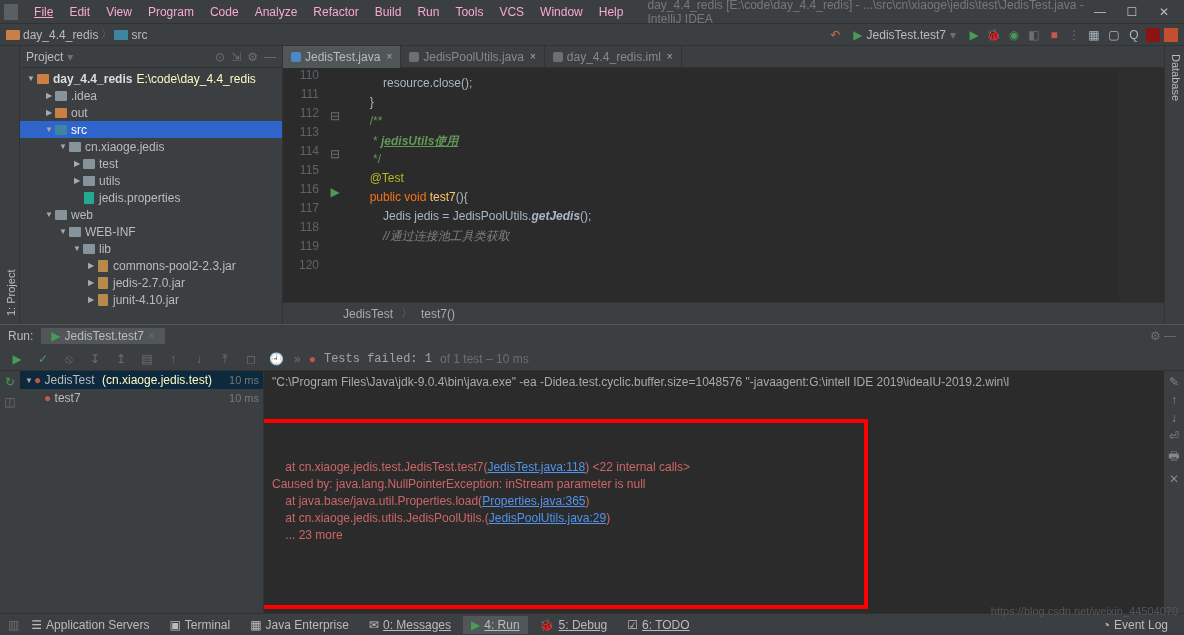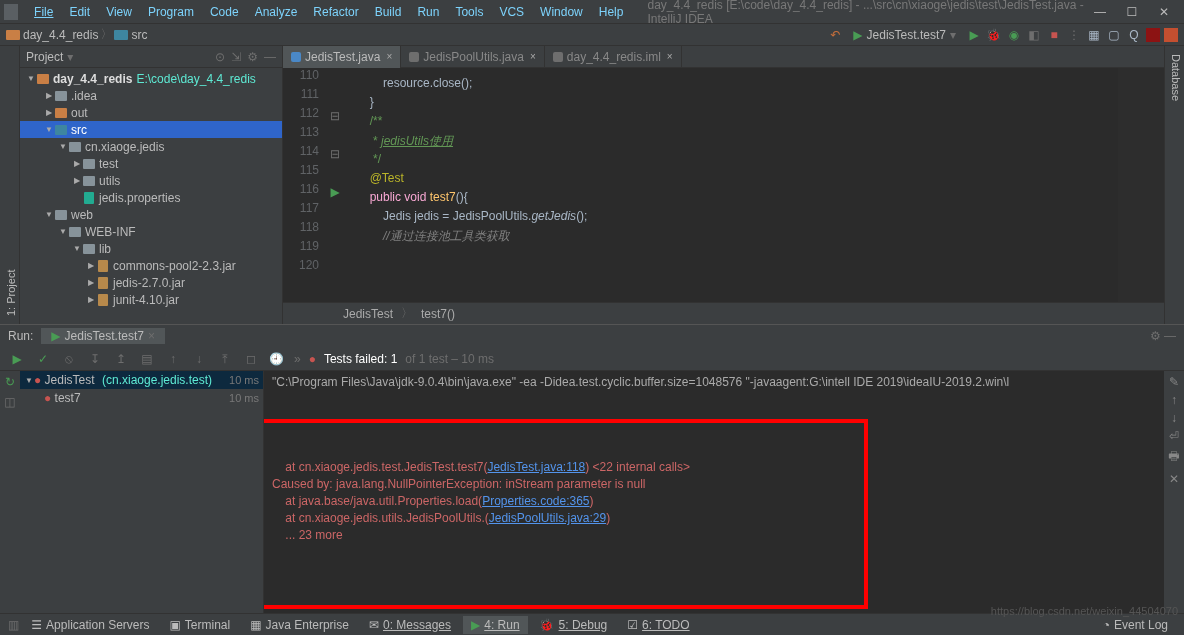--- a/index.html
+++ b/index.html
@@ -27,21 +27,21 @@
       border-bottom: 1px solid #323232;
     }
     .titlebar .logo {
       width: 16px;
       height: 16px;
       background: #5a5f63;
       margin-right: 8px;
     }
     .menu-item {
       padding: 2px 8px;
-      color: #7dd3fc;
+      color: #f9a8d4;
       cursor: pointer;
     }
     .menu-item .mn { text-decoration: underline; }
     .title-path {
       margin-left: 16px;
       color: #787878;
     }
     .winbtns {
       margin-left: auto;
       display: flex;
@@ -127,21 +127,21 @@
       white-space:nowrap;
     }
     .tree-row.selected { background:#2f65ca; color:#ffffff; }
     .tri { width:10px; text-align:center; font-size:8px; color:#aaaaaa; display:inline-block; }
     .file-icon { width:14px; height:12px; display:inline-flex; align-items:center; justify-content:center; margin-right:3px; }
     .folder-shape { width:12px; height:10px; background:#87939a; border-radius:1px; }
     .folder-orange { background:#c97f45; }
     .folder-blue { background:#3e86a0; }
     .jar { width:10px; height:12px; background:#b7894b; border-radius:1px; }
     .prop { width:10px; height:12px; background:#22ab91; border-radius:1px; }
-    .dim { color:#5eead4; margin-left:4px; }
+    .dim { color:#fef9c3; margin-left:4px; }
 
     .editor {
       flex:1;
       display:flex;
       flex-direction: column;
       background: #313335;
     }
     .tabbar {
       height: 22px;
       display:flex;
@@ -154,44 +154,44 @@
     }
     .tab.active { background:#515658; color:#bbbbbb; }
     .tab .x { font-size:10px;color:#aaaaaa;margin-left:2px; }
     .code-area { flex:1; display:flex; background:#2b2b2b; font-family:"Consolas","Monaco",monospace; font-size:13px; position:relative; }
     .ln-col { width:44px; text-align:right; color:#606366; padding-top:0; }
     .ln { height:19px; padding-right:8px; }
     .gutter-marks { width:16px; }
     .gutter-marks .mark { height:19px; display:flex; align-items:center; justify-content:center; font-size:10px; }
     .code-lines { flex:1; padding-top:8px; }
     .cl { height:19px; white-space:pre; }
-    .kw { color:#f9a8d4; }
+    .kw { color:#f97316; }
     .annot { color:#bbb529; }
     .method { color:#ffc66d; }
     .com { color:#808080; font-style:italic; }
     .com2 { color:#629755; }
-    .italic { font-style:italic; }
+    .italic { font-style:italic;font-weight:bold; }
     .crumb-bar { height:22px; background:#3c3f41; display:flex; align-items:center; padding-left:60px; gap:8px; color:#aaaaaa; border-top:1px solid #323232;}
     .minimap { position:absolute; right:0; top:0; width:46px; height:100%; background:#323232; opacity:0.4;}
     .right-gutter { width:20px; background:#3c3f41; border-left:1px solid #323232; writing-mode:vertical-rl; color:#bbbbbb; }
     .right-gutter .tool-tab { font-size:11px; padding:8px 2px; }
 
     .run-panel {
       height: 289px;
       display:flex;
       flex-direction:column;
       background:#2b2b2b;
       border-top:1px solid #555555;
     }
     .run-header { height:22px; background:#3c3f41; display:flex; align-items:center; padding:0 8px; gap:8px; color:#bbbbbb; justify-content:space-between;}
     .run-header-left { display:flex; gap:8px; align-items:center; }
     .runtab { background:#515658; padding:1px 10px; display:flex; gap:4px; align-items:center; }
     .run-toolbar { height:24px; background:#3c3f41; display:flex; align-items:center; padding:0 8px; gap:8px; border-bottom:1px solid #323232; }
     .run-toolbar .tb-icon { width:18px; height:18px; display:flex; align-items:center; justify-content:center; }
-    .test-status { color:#ffffff; }
+    .test-status { color:#a3a3a3;font-family:Liberation Mono, monospace; }
     .run-body { flex:1; display:flex; }
     .run-left-tools { width:20px; background:#3c3f41; display:flex; flex-direction:column; gap:6px; padding-top:4px; align-items:center; }
     .test-tree { width:244px; background:#3c3f41; border-right:1px solid #323232; }
     .tt-row { display:flex; align-items:center; height:18px; padding:0 4px; color:#bbbbbb; }
     .tt-row.hl { background:#0d293e; }
     .tt-time { margin-left:auto; color:#787878; font-size:11px; }
     .console {
       flex:1;
       padding:4px 8px;
       font-family:"Consolas","Monaco",monospace;
@@ -518,21 +518,21 @@
         <span class="red">●</span>&nbsp;<span>test7</span>
         <span class="tt-time">10 ms</span>
       </div>
     </div>
     <div class="console">
       <div class="line cmdline">"C:\Program Files\Java\jdk-9.0.4\bin\java.exe" -ea -Didea.test.cyclic.buffer.size=1048576 "-javaagent:G:\intell IDE 2019\ideaIU-2019.2.win\l</div>
       <div style="height:68px;"></div>
       <div id="stackLines">
           <div class="line err">    at cn.xiaoge.jedis.test.JedisTest.test7(<span class="link">JedisTest.java:118</span>) &lt;22 internal calls&gt;</div>
           <div class="line err">Caused by: java.lang.NullPointerException: inStream parameter is null</div>
-          <div class="line err">    at java.base/java.util.Properties.load(<span class="link">Properties.code:365</span>)</div>
+          <div class="line err">    at java.base/java.util.Properties.load(<span class="link">Properties.java:365</span>)</div>
           <div class="line err">    at cn.xiaoge.jedis.utils.JedisPoolUtils.<clinit>(<span class="link">JedisPoolUtils.java:29</span>)</clinit></div>
           <div class="line err">    ... 23 more</div>
         </div>
       <div class="red-box" style="left:-56px;top:48px;width:660px;height:190px;"></div>
     </div>
     <div class="console-tools">
       <span>✎</span>
       <span>↑</span>
       <span>↓</span>
       <span>⏎</span>

